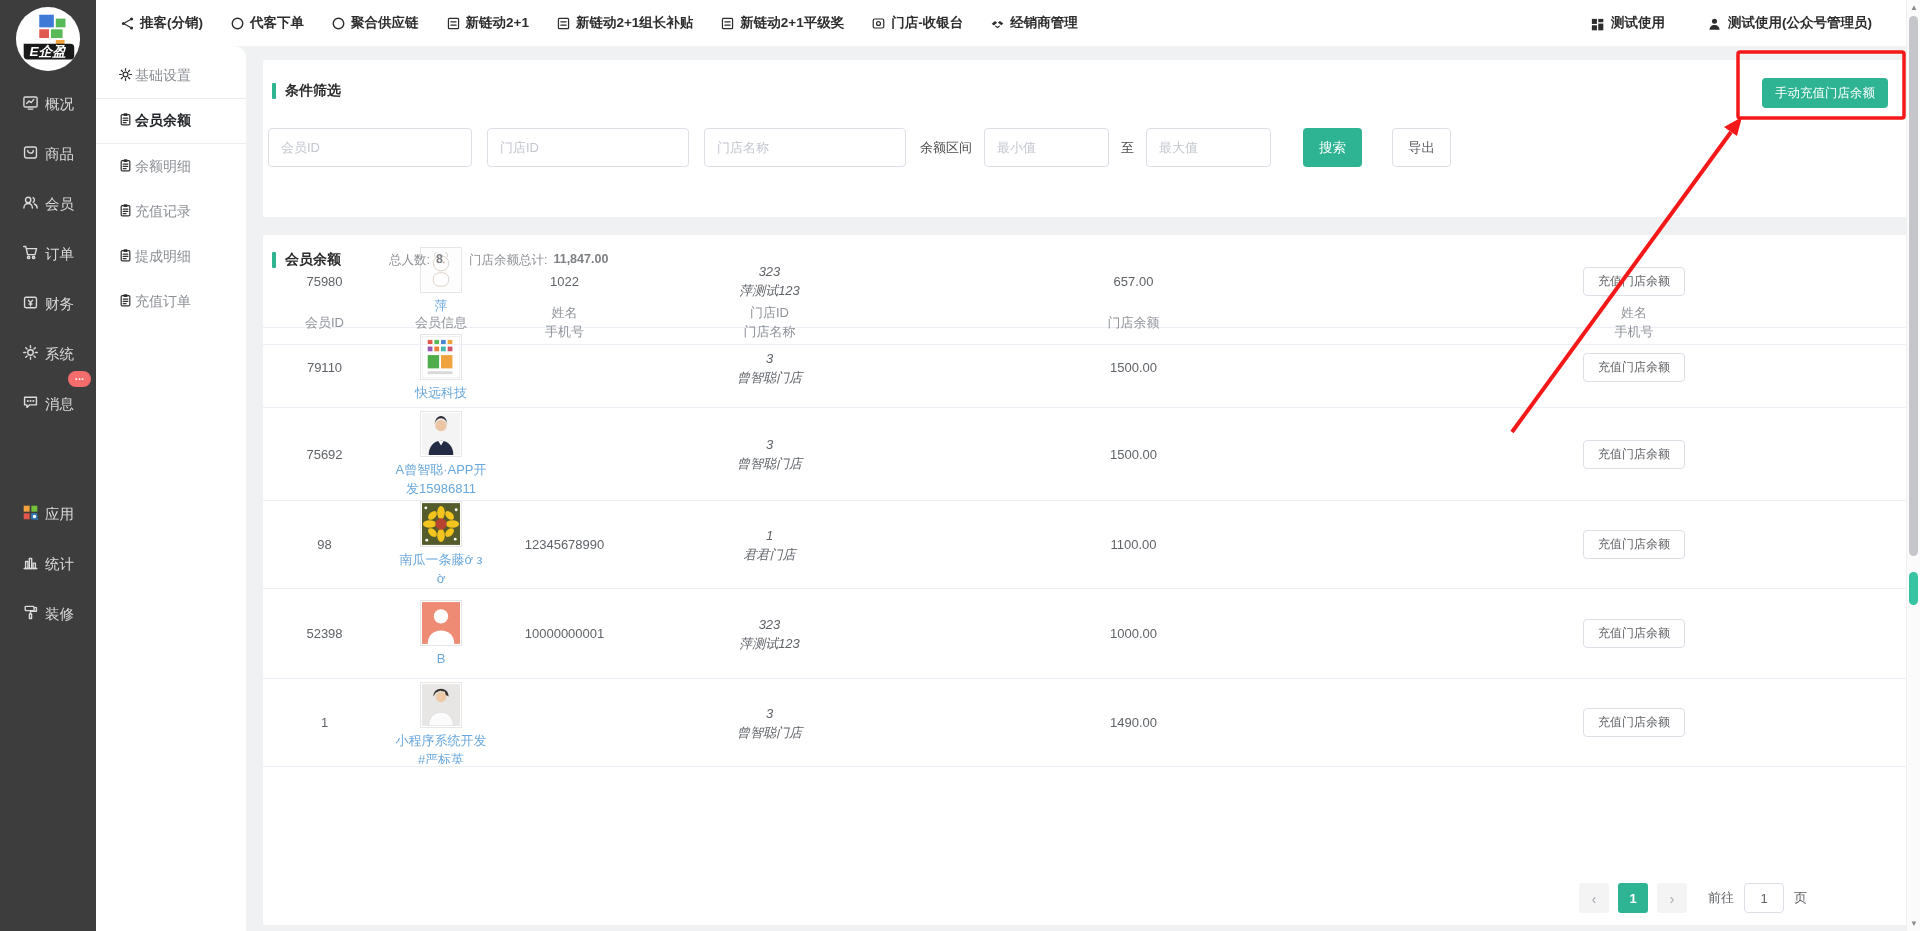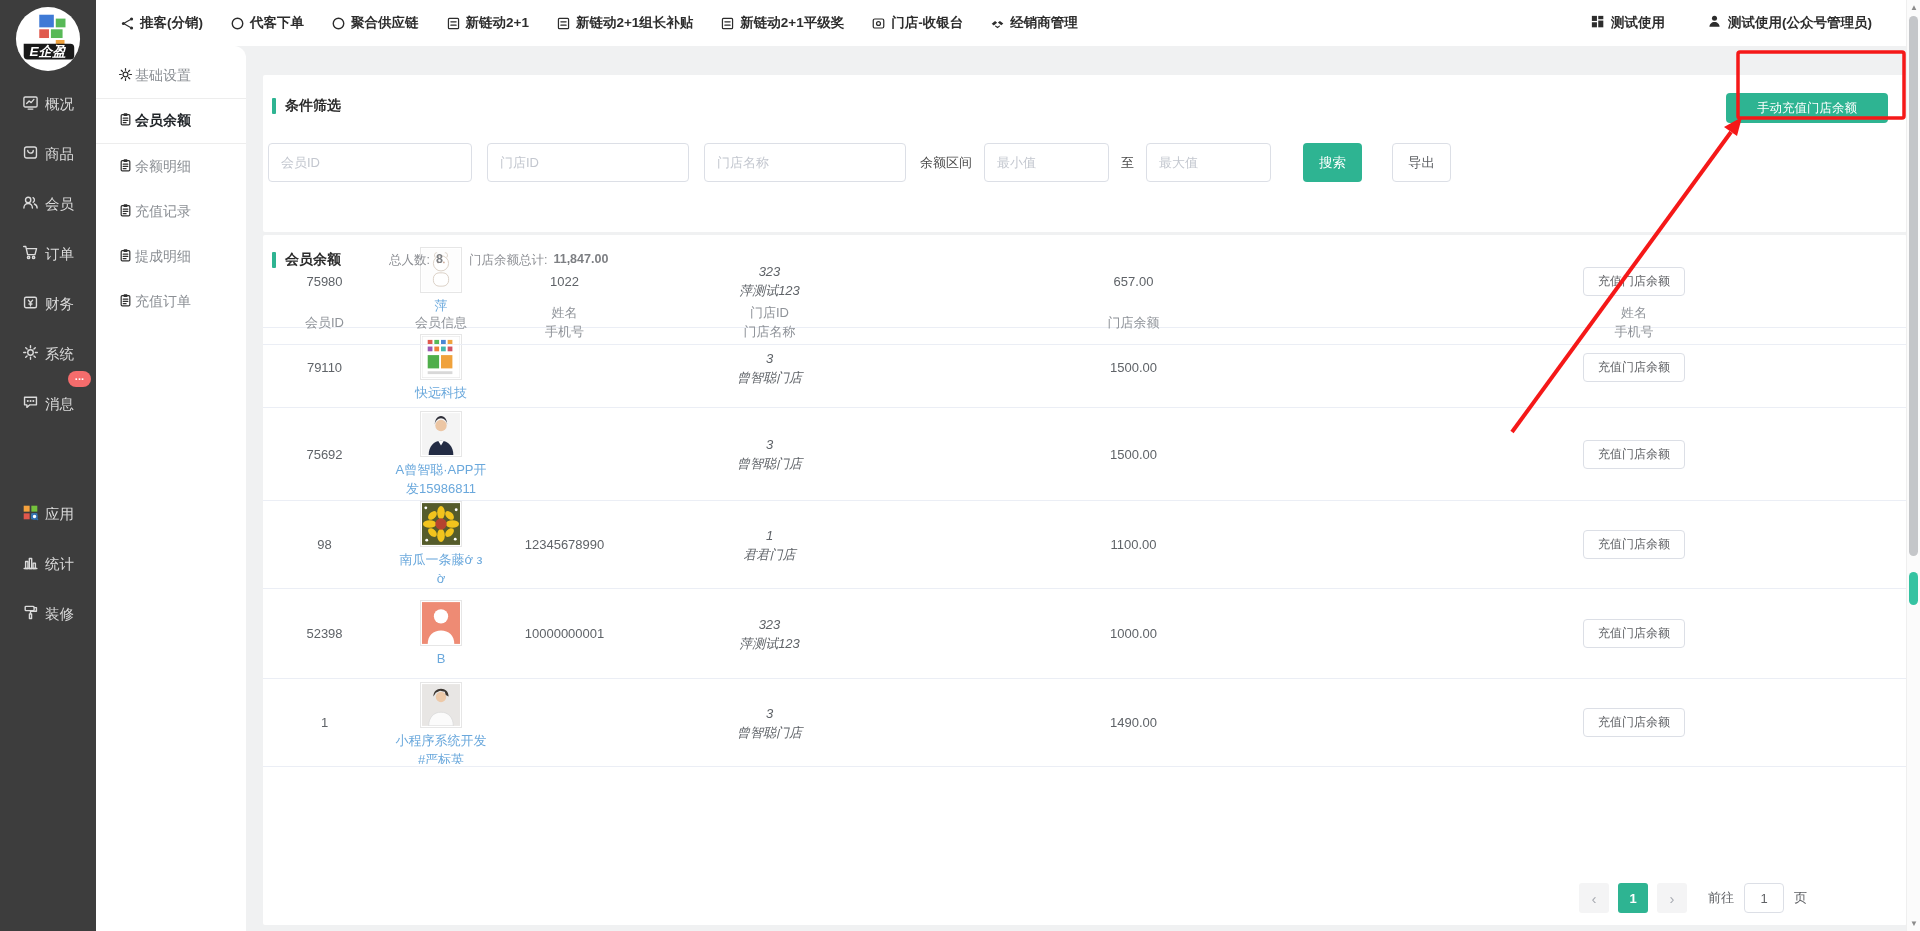--- a/index.html
+++ b/index.html
@@ -8,21 +8,21 @@
          font-family:"Liberation Sans","DejaVu Sans",sans-serif; font-size:13px; color:#606266; }
 
   
   .topbar { position:absolute; left:96px; top:0; right:14px; height:46px; background:#fff;
             display:flex; align-items:center; justify-content:space-between; z-index:3;gap:40px; }
   .topnav { display:flex; gap:27px; padding-left:24px; }
   .topnav-item { display:flex; align-items:center; gap:5px; font-size:13.5px; font-weight:700;
                  color:#2d2d2d; cursor:pointer; white-space:nowrap; }
   .topnav-item svg, .account-item svg { display:block; }
   .account { display:flex; gap:42px; padding-right:34px; }
-  .account-item { display:flex; align-items:flex-start; gap:6px; font-size:13.5px; font-weight:600;
+  .account-item { display:flex; align-items:flex-end; gap:6px; font-size:13.5px; font-weight:600;
                   color:#2d2d2d; cursor:pointer; white-space:nowrap; }
 
   
   .sidebar { position:absolute; left:0; top:0; width:96px; height:100%; background:var(--sidebarBg,#3d3d3d); z-index:6; }
   .logo { width:68px; height:68px; margin:5px auto 6px auto; cursor:pointer; }
   .side-item { position:relative; height:50px; display:flex; align-items:center; justify-content:center;
                gap:6px; color:#dbdbdb; font-size:14.5px; cursor:pointer; }
   .side-item svg { width:17px; height:17px; }
   .side-group2 { margin-top:60px; }
   .side-badge { position:absolute; top:-8px; right:5px; background:var(--badge,#f56c6c); color:#fff;
@@ -32,28 +32,28 @@
   .subsidebar { position:absolute; left:96px; top:46px; width:150px; bottom:0; background:#fff;
                 border-radius:0 12px 0 0; z-index:2; padding-top:8px; }
   .sub-item { height:45px; display:flex; align-items:center; gap:2px; padding-left:22px;
               font-size:14px; color:#8b8f94; cursor:pointer; }
   .sub-item svg { width:15px; height:15px; color:#2f2f2f; }
   .sub-item.selected { color:#1f2327; font-weight:700; }
   .sub-item.divider { border-bottom:1px solid #ededed; }
 
   
   .card { position:absolute; background:#fff; border-radius:2px; }
-  .filter-card { left:263px; top:75px; width:1644px; height:157px; }
+  .filter-card { left:263px; top:60px; width:1644px; height:157px; }
   .table-card  { left:263px; top:235px; width:1644px; height:690px; }
 
   .section-title { display:flex; align-items:center; font-size:14px; font-weight:700; color:#2b2b2b; }
   .tbar { width:4px; height:16px; background:var(--primary,#2eb492); margin-right:9px; border-radius:1px; }
 
   .filter-title { position:absolute; left:9px; top:22px; }
-  .manual-btn { position:absolute; right:19px; top:18px; height:30px; padding:0 31px;
+  .manual-btn { position:absolute; right:19px; top:18px; height:30px; padding:0 13px;
                 background:var(--primary,#2eb492); color:#fff; font-size:12.5px; border:none;
                 border-radius:4px; cursor:pointer; }
   .filter-row { position:absolute; left:5px; top:68px; display:flex; align-items:center; }
   input.f { height:39px; border:1px solid #dcdfe6; border-radius:4px; padding:0 12px; font-size:13px;
             color:#333; outline:none; font-family:inherit; }
   input.f::placeholder, .pg-input::placeholder { color:#c3c7cf; }
   .w1{width:204px;margin-right:15px;} .w2{width:206px;margin-right:15px;}
   .w3{width:202px;margin-right:15px;} .w4{width:202px;}
   .range-label { margin:0 12px 0 14px; color:#4a4a4a; font-size:13px; white-space:nowrap; }
   .wmin,.wmax{width:125px;} .to-label{ margin:0 12px; color:#4a4a4a; }

